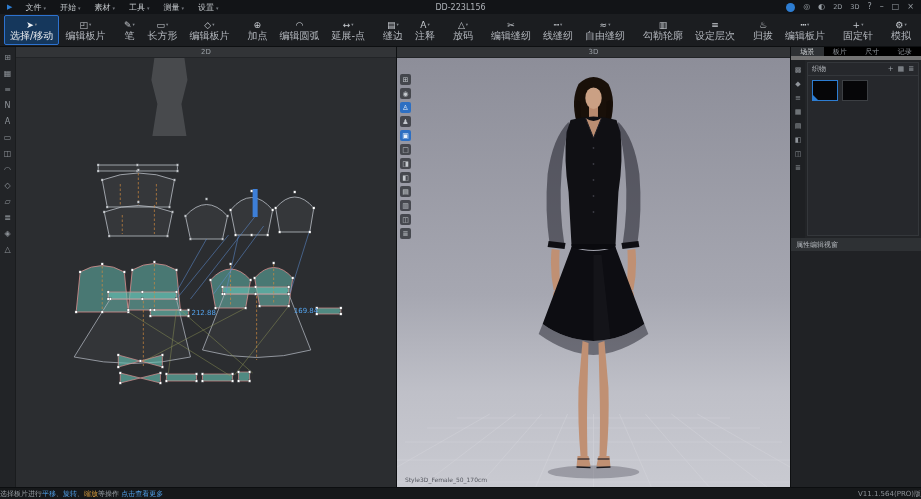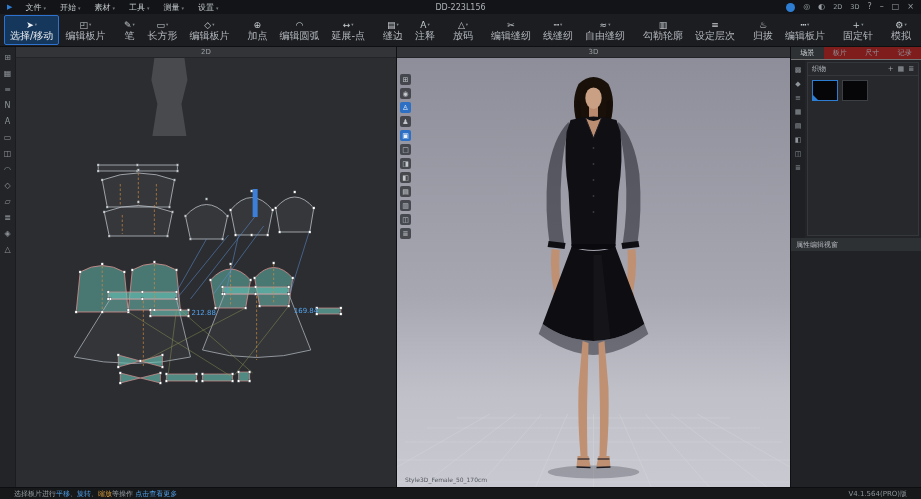--- a/index.html
+++ b/index.html
@@ -60,39 +60,39 @@
   
   .panel-3d { width: 394px; flex: 0 0 394px; border-left: 1px solid #0e1012; display: flex; flex-direction: column; position: relative; }
   .canvas-3d { flex: 1; position: relative; }
   .canvas-3d svg { position: absolute; inset: 0; width: 100%; height: 100%; }
   .strip-3d { position: absolute; left: 3px; top: 16px; display: flex; flex-direction: column; gap: 3px; z-index: 2; }
   .strip3d-icon { width: 11px; height: 11px; background: rgba(58,60,66,0.88); color: #c3c7cc; font-size: 7px; display: flex; align-items: center; justify-content: center; border-radius: 2px; }
   .strip3d-icon.active { background: #2d6fc2; color: #eaf2fb; }
 
   
   .panel-right { width: 131px; flex: 0 0 131px; background: #222427; border-left: 1px solid #0e1012; display: flex; flex-direction: column; }
-  .pr-tabs { height: 13px; flex: 0 0 13px; background: #7f1d1d; border-bottom: 1px solid #737373; display: flex; }
+  .pr-tabs { height: 13px; flex: 0 0 13px; background: #000000; border-bottom: 4px solid #737373; display: flex; }
   .pr-tab { flex: 1; display: flex; align-items: center; justify-content: center; font-size: 7px; color: #8f949a; }
   .pr-tab.active { background: #2e3134; color: #d5d8db; }
   .pr-objects { height: 178px; flex: 0 0 178px; display: flex; min-height: 0; }
   .pr-strip { width: 14px; flex: 0 0 14px; background: #1e2023; display: flex; flex-direction: column; align-items: center; gap: 4px; padding-top: 5px; }
   .pr-strip .strip-icon { width: 11px; height: 10px; font-size: 7px; }
   .pr-content { flex: 1; margin: 2px; border: 1px solid #34373b; background: #26282c; display: flex; flex-direction: column; min-width: 0; }
   .fabric-head { height: 13px; flex: 0 0 13px; border-bottom: 1px solid #34373b; display: flex; align-items: center; padding: 0 4px; font-size: 7px; color: #b9bdc2; }
   .fabric-actions { margin-left: auto; display: flex; gap: 4px; }
   .fabric-actions span { font-size: 7px; color: #9aa0a6; }
   .swatches { display: flex; gap: 4px; padding: 4px; }
   .swatch { width: 26px; height: 21px; background: #060608; border: 1px solid #3c3f43; position: relative; }
   .swatch.selected { border-color: #2d7dd2; }
   .swatch.selected::after { content: ""; position: absolute; left: 0; bottom: 0; border-left: 5px solid #2d7dd2; border-top: 5px solid transparent; }
   .prop-head { height: 13px; flex: 0 0 13px; background: #2e3134; display: flex; align-items: center; padding: 0 5px; font-size: 7px; color: #b0b4b9; }
   .prop-body { flex: 1; background: #202225; }
 
   
-  .statusbar { height: 12px; flex: 0 0 12px; background: #16181a; border-top: 1px solid #0c0e10; display: flex; align-items: center; padding: 0 14px; font-size: 7px; }
+  .statusbar { height: 12px; flex: 0 0 12px; background: #16181a; border-top: 1px solid #0c0e10; display: flex; align-items: center; padding: 0 0; font-size: 7px; }
   .status-left { display: flex; align-items: center; white-space: pre; }
   .status-version { margin-left: auto; color: #8f949a; }
 </style>
 </head>
 <body>
 
 <div class="app">
 
   <div class="titlebar">
     <span class="play-btn">▶</span>
@@ -529,15 +529,15 @@
       </div>
       <div class="prop-head">
         <span>属性编辑视窗</span>
       </div>
       <div class="prop-body"></div>
     </div>
   </div>
 
   <div class="statusbar">
     <div class="status-left"><span style="color: rgb(154, 160, 166);">选择板片进行</span><span style="color: rgb(79, 159, 232);">平移</span><span style="color: rgb(154, 160, 166);">、</span><span style="color: rgb(79, 159, 232);">旋转</span><span style="color: rgb(154, 160, 166);">、</span><span style="color: rgb(224, 162, 62);">缩放</span><span style="color: rgb(154, 160, 166);">等操作 </span><span style="color: rgb(79, 159, 232);">点击查看更多</span></div>
-    <div class="status-version">V4.1.564(PRO)版</div>
+    <div class="status-version">V11.1.564(PRO)版</div>
   </div>
 </div>
 
 </body></html>

